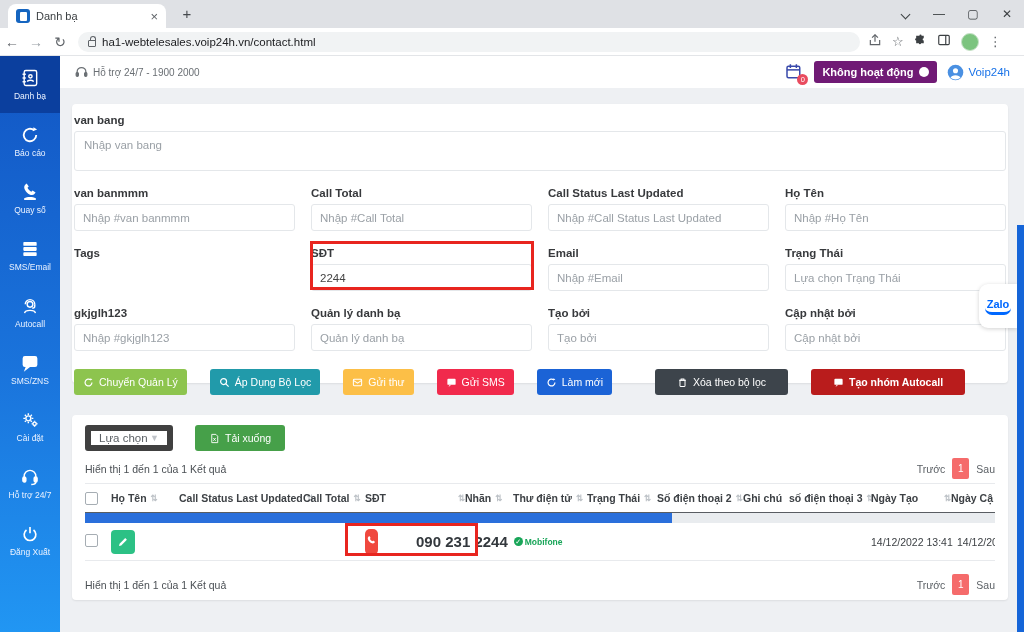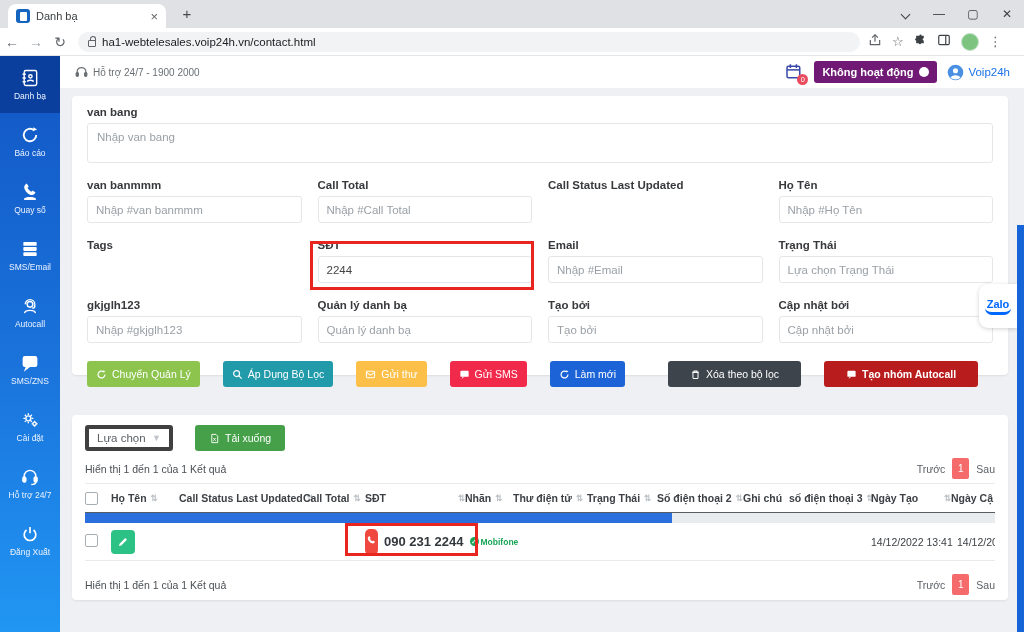--- a/index.html
+++ b/index.html
@@ -45,61 +45,61 @@
   .badge { position:absolute; right:-4px; bottom:-3px; width:11px; height:11px; border-radius:50%; background:#e94b5f; color:#fff; font-size:7.5px; display:flex; align-items:center; justify-content:center; }
   .status-btn { background:#701a75; color:#fff; font-size:11px; font-weight:bold; border:none; border-radius:3px; height:22px; padding:0 8px; display:flex; align-items:center; gap:6px; }
   .status-dot { width:10px; height:10px; border-radius:50%; background:#fff; }
   .account { display:flex; align-items:center; gap:4px; }
   .account svg { width:17px; height:17px; }
   .account-name { color:#1a73e8; font-size:11.5px; }
 
   
   .main { position:absolute; left:60px; top:88px; width:964px; height:544px; background:#eef0f3; }
   .card { position:absolute; background:#fff; border-radius:4px; box-shadow:0 1px 2px rgba(0,0,0,.08); }
-  .card-form { left:12px; top:8px; width:936px; height:279px; padding:10px 15px; }
+  .card-form { left:12px; top:16px; width:936px; height:279px; padding:10px 2px; }
   .f-label { font-size:11.5px; font-weight:bold; color:#37393c; margin-bottom:5px; }
   textarea.f-area { width:100%; height:40px; border:1px solid #e4e7ea; border-radius:3px; resize:none; padding:7px 9px; font-size:11.5px; font-family:inherit; color:#444; }
   .f-grid { display:grid; grid-template-columns:repeat(4,1fr); column-gap:20px; row-gap:12px; margin-top:12px;gap:16px; }
   .f-input { width:100%; height:27px; border:1px solid #e4e7ea; border-radius:3px; padding:0 8px; font-size:11.5px; color:#444; font-family:inherit; }
   .f-input::placeholder, textarea.f-area::placeholder { color:#9aa0a6; }
   .btn-row { display:flex; align-items:center; gap:23px; margin-top:18px; }
   .btn { height:26px; border:none; border-radius:3px; color:#fff; font-size:10.5px; display:flex; align-items:center; justify-content:center; gap:5px; padding:0 9px; white-space:nowrap; font-family:inherit; cursor:pointer; }
   .btn svg { width:11px; height:11px; }
   .btn-teal { background:#219aaa; }
   .btn-green { background:#8dc44e; }
   .btn-orange { background:#fcbf47; }
   .btn-red { background:#f12a4c; }
   .btn-blue { background:#1b63d6; }
   .btn-dark { background:#3d444b; margin-left:20px; padding:0 22px; }
   .btn-skyblue { background:#b91c1c; padding:0 22px;font-weight:bold; }
 
   
   .card-table { left:12px; top:327px; width:936px; height:185px; padding:10px 13px; overflow:hidden; }
   .t-toprow { display:flex; align-items:center; gap:22px; }
-  .t-select { width:88px; height:26px; border:4px solid #404040; border-radius:3px; display:flex; align-items:center; padding:0 8px; font-size:11.5px; color:#5c6166; }
+  .t-select { width:88px; height:26px; border:6px solid #404040; border-radius:3px; display:flex; align-items:center; padding:0 8px; font-size:11.5px; color:#5c6166; }
   .t-caret { margin-left:auto; color:#c0c4c9; font-size:9px; }
   .btn-download { background:#46a049; height:26px; padding:0 14px; }
   .t-meta { display:flex; align-items:center; margin-top:7px; }
   .t-showing { font-size:10.5px; color:#4a4f54; }
   .pager { margin-left:auto; display:flex; align-items:center; gap:7px; font-size:10.5px; color:#5c6166; }
   .page-box { width:17px; height:21px; background:#f56b6b; color:#fff; border-radius:2px; display:flex; align-items:center; justify-content:center; font-size:10px; }
   .t-header { display:flex; align-items:center; height:30px; margin-top:4px; border-top:1px solid #e8eaed; border-bottom:1px solid #595d62; overflow:hidden; }
   .th { flex:0 0 auto; display:flex; align-items:center; gap:4px; font-size:10.5px; font-weight:bold; color:#3d4145; white-space:nowrap; }
   .sort { color:#bcc1c6; font-size:8.5px; }
   .hscroll { height:10px; background:#e9ecef; position:relative; }
   .hthumb { position:absolute; left:0; top:0; height:10px; width:64.5%; background:#2a6fdb; }
   .t-row { display:flex; align-items:center; height:38px; border-bottom:1px solid #e8eaed; overflow:hidden; }
   .td { flex:0 0 auto; font-size:10.5px; color:#3d4145; white-space:nowrap; }
   .cb { appearance:none; width:13px; height:13px; border:1px solid #a6adb3; border-radius:2px; background:#fff; margin:0; }
   .edit-btn { width:24px; height:24px; background:#2cc185; border:none; border-radius:4px; display:flex; align-items:center; justify-content:center; }
   .edit-btn svg { width:12px; height:12px; }
   .phone-cell { display:flex; align-items:center; gap:6px; }
   .phone-btn { width:26px; height:26px; background:#f0483e; border:none; border-radius:5px; display:flex; align-items:center; justify-content:center; }
   .phone-btn svg { width:13px; height:13px; }
-  .phone-num { font-size:13px; font-weight:bold; color:#33383d; }
+  .phone-num { font-size:15px; font-weight:bold; color:#33383d;margin-left:32px; }
   .carrier { display:flex; align-items:center; gap:2px; }
   .chk-circle { width:9px; height:9px; border-radius:50%; background:#18a558; color:#fff; font-size:7px; display:flex; align-items:center; justify-content:center; }
   .carrier-name { font-size:8.5px; font-weight:bold; color:#18a558; }
   .t-footer { display:flex; align-items:center; margin-top:13px; }
 
   
   .annotation { position:absolute; border:3px solid #e8251f; z-index:6; pointer-events:none; }
   .anno-sdt { left:310px; top:241px; width:224px; height:49px; }
   .anno-phone { left:345px; top:523px; width:133px; height:33px; }
   .zalo { position:absolute; left:979px; top:284px; width:38px; height:44px; background:#fff; border-radius:9px 0 0 9px; box-shadow:0 1px 4px rgba(0,0,0,.18); z-index:5; display:flex; align-items:center; justify-content:center; }
@@ -281,20 +281,21 @@
         <div>
           <div class="f-label">van banmmm</div>
           <input class="f-input" placeholder="Nhập #van banmmm" style="">
         </div>
         <div>
           <div class="f-label">Call Total</div>
           <input class="f-input" placeholder="Nhập #Call Total" style="">
         </div>
         <div>
           <div class="f-label">Call Status Last Updated</div>
+          <input class="f-input" placeholder="Nhập #Call Status Last Updated" style="">
         </div>
         <div>
           <div class="f-label">Họ Tên</div>
           <input class="f-input" placeholder="Nhập #Họ Tên" style="">
         </div>
 
         <div>
           <div class="f-label">Tags</div>
         </div>
         <div>

